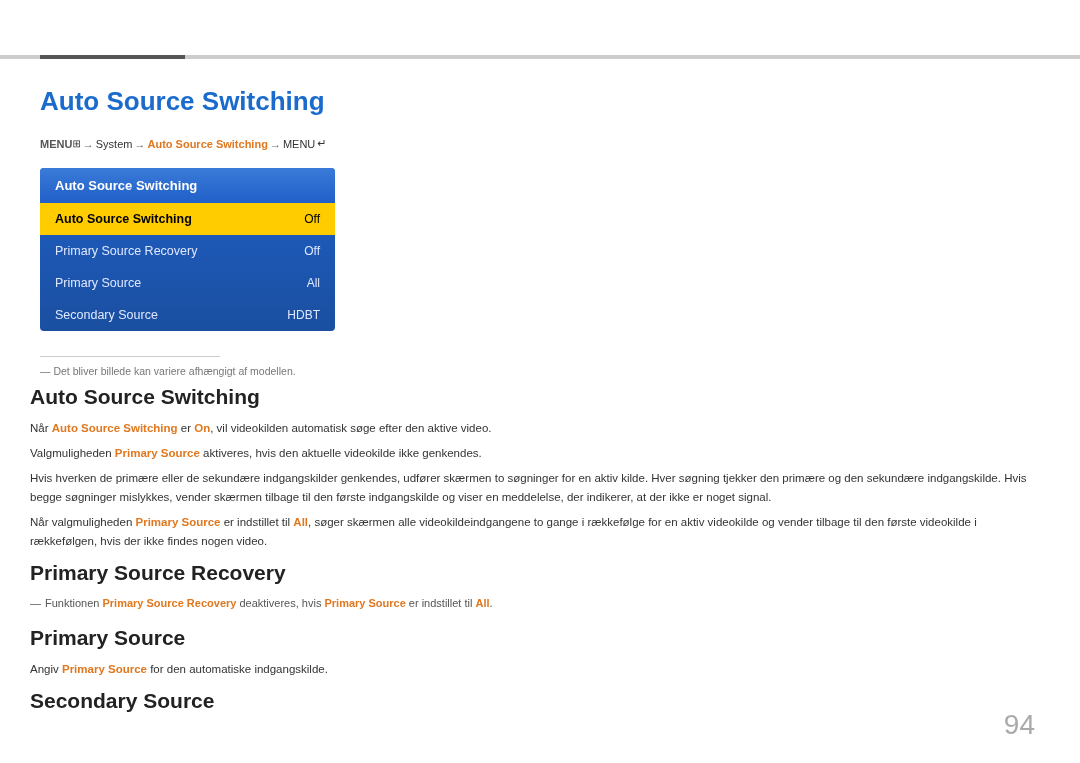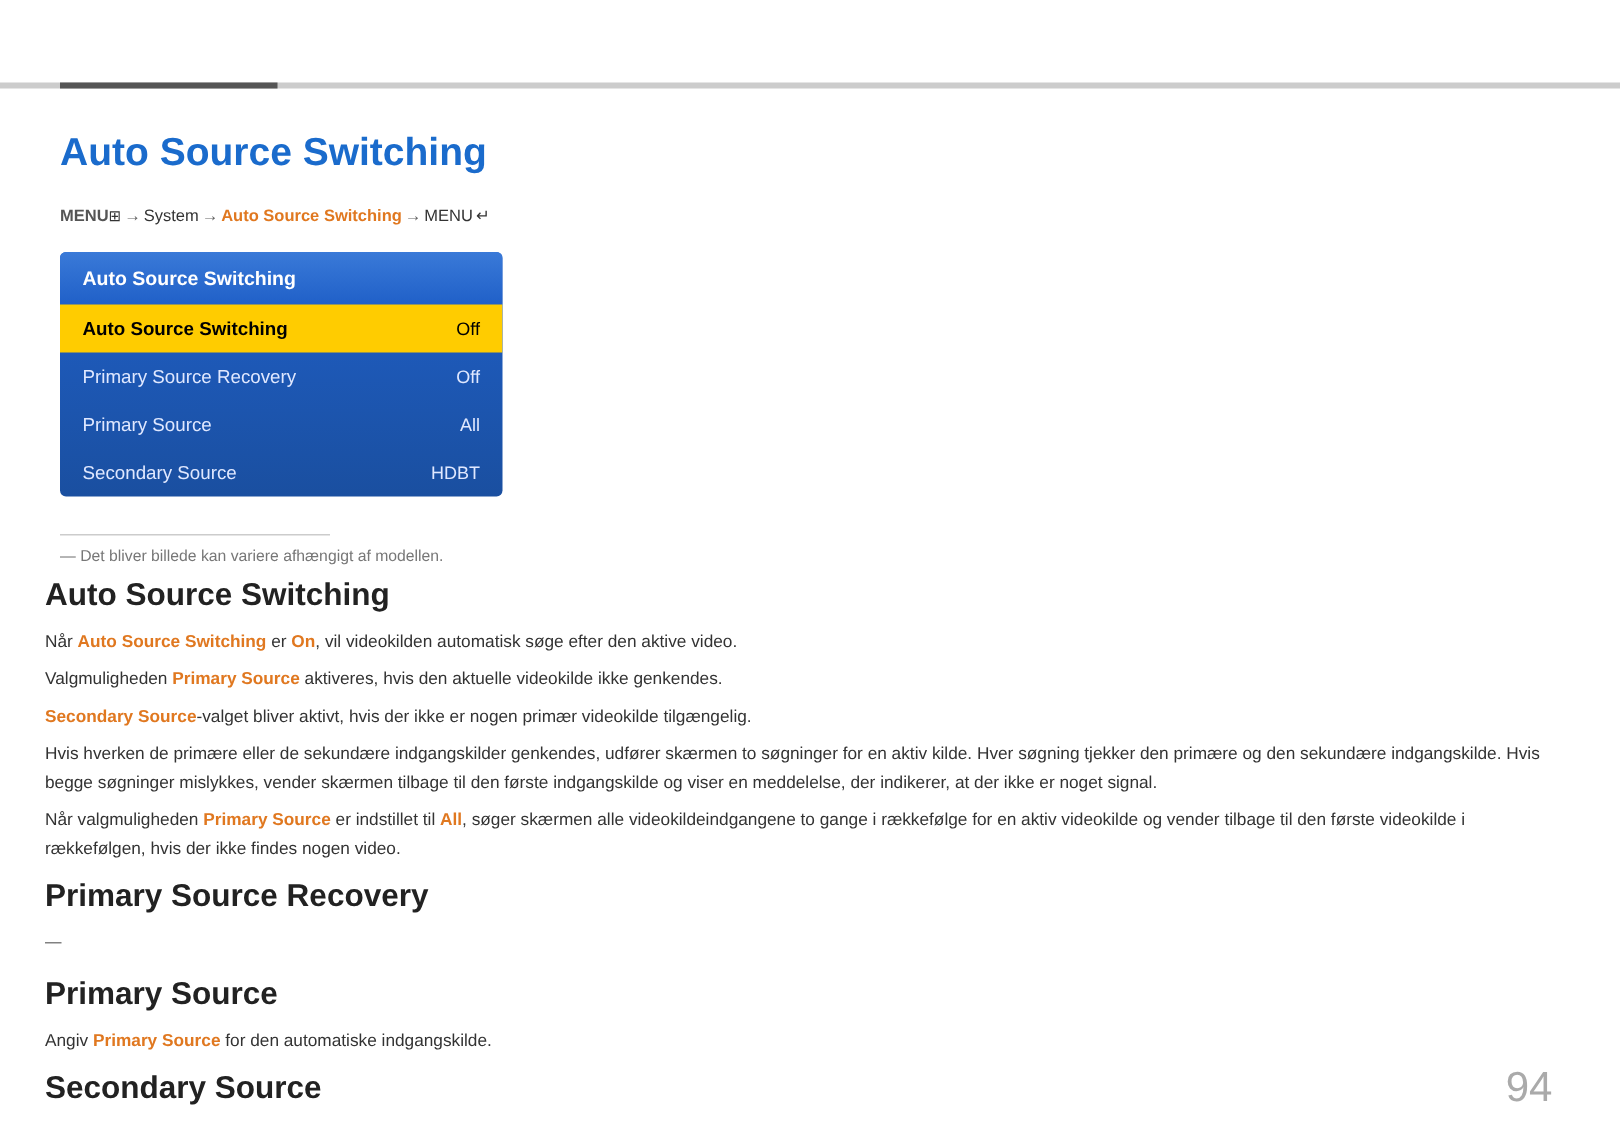--- a/index.html
+++ b/index.html
@@ -227,34 +227,32 @@
 
     <div class="section-divider">
       <h2 class="section-title">Auto Source Switching</h2>
       <p class="section-body">
         Når <span class="orange-text">Auto Source Switching</span> er <span class="orange-text">On</span>, vil videokilden automatisk søge efter den aktive video.
       </p>
       <p class="section-body">
         Valgmuligheden <span class="orange-text">Primary Source</span> aktiveres, hvis den aktuelle videokilde ikke genkendes.
       </p>
       <p class="section-body">
-        <span class="orange-text">Secondary Source</span>-valget bliver aktivt, hvis der ikke er nogen primær videokilde tilgængelig.
-      </p>
-      <p class="section-body">
         Hvis hverken de primære eller de sekundære indgangskilder genkendes, udfører skærmen to søgninger for en aktiv kilde. Hver søgning tjekker den primære og den sekundære indgangskilde. Hvis begge søgninger mislykkes, vender skærmen tilbage til den første indgangskilde og viser en meddelelse, der indikerer, at der ikke er noget signal.
       </p>
       <p class="section-body">
         Når valgmuligheden <span class="orange-text">Primary Source</span> er indstillet til <span class="orange-text">All</span>, søger skærmen alle videokildeindgangene to gange i rækkefølge for en aktiv videokilde og vender tilbage til den første videokilde i rækkefølgen, hvis der ikke findes nogen video.
       </p>
     </div>
 
     <div class="section-divider">
       <h2 class="section-title">Primary Source Recovery</h2>
       <div class="note-section">
         <span>―</span>
+        <span>Funktionen <span class="orange-text">Primary Source Recovery</span> deaktiveres, hvis <span class="orange-text">Primary Source</span> er indstillet til <span class="orange-text">All</span>.</span>
       </div>
     </div>
 
     <div class="section-divider">
       <h2 class="section-title">Primary Source</h2>
       <p class="section-body">
         Angiv <span class="orange-text">Primary Source</span> for den automatiske indgangskilde.
       </p>
     </div>
 

